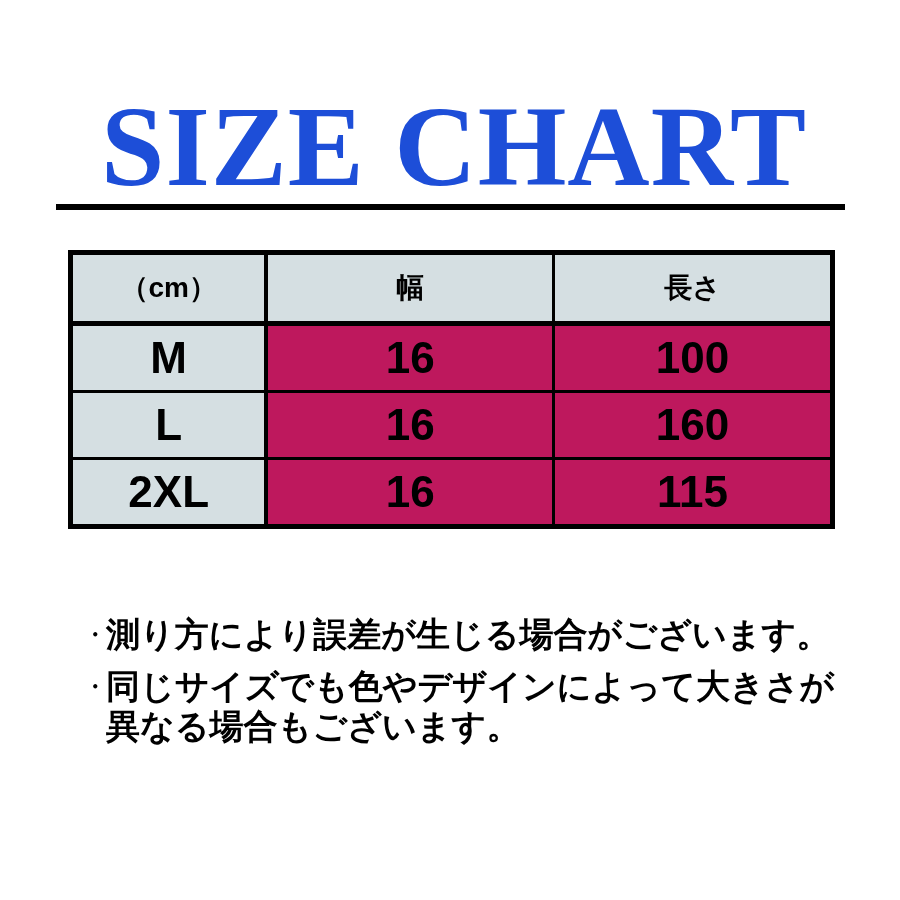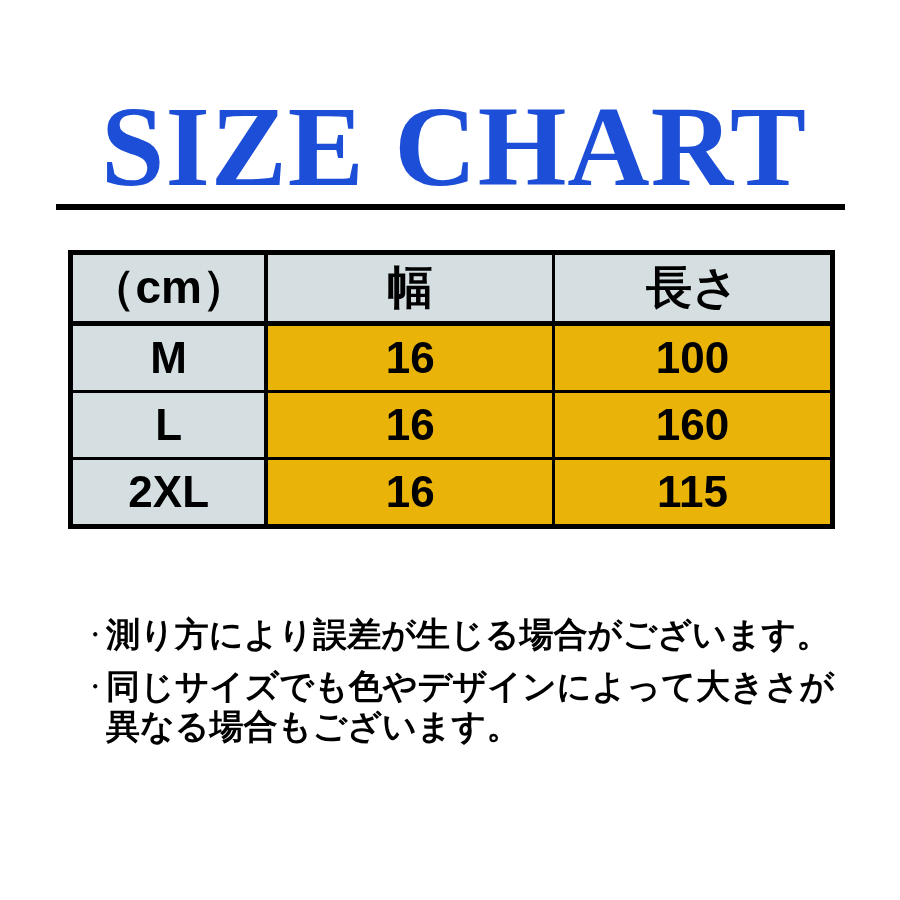--- a/index.html
+++ b/index.html
@@ -55,33 +55,33 @@
     vertical-align: middle;
     padding: 0;
     text-align: center;
   }
   table.size-table {
     border: 5px solid #000000;
   }
   table.size-table thead th {
     border-bottom: 5px solid #000000;
     height: 66px;
-    font-size: 46px;
+    font-size: 28px;
     background: #d5dfe2;
   }
   table.size-table .col1 {
     border-right: 4px solid #000000;
   }
   table.size-table tbody th {
     background: #d5dfe2;
     height: 64px;
     font-size: 44px;
   }
   table.size-table tbody td {
-    background: #eab308;
+    background: #be185d;
     height: 64px;
     font-size: 44px;
   }
   .notes {
     position: absolute;
     top: 615px;
     left: 84px;
     width: 762px;
     font-weight: bold;
     font-size: 34px;

